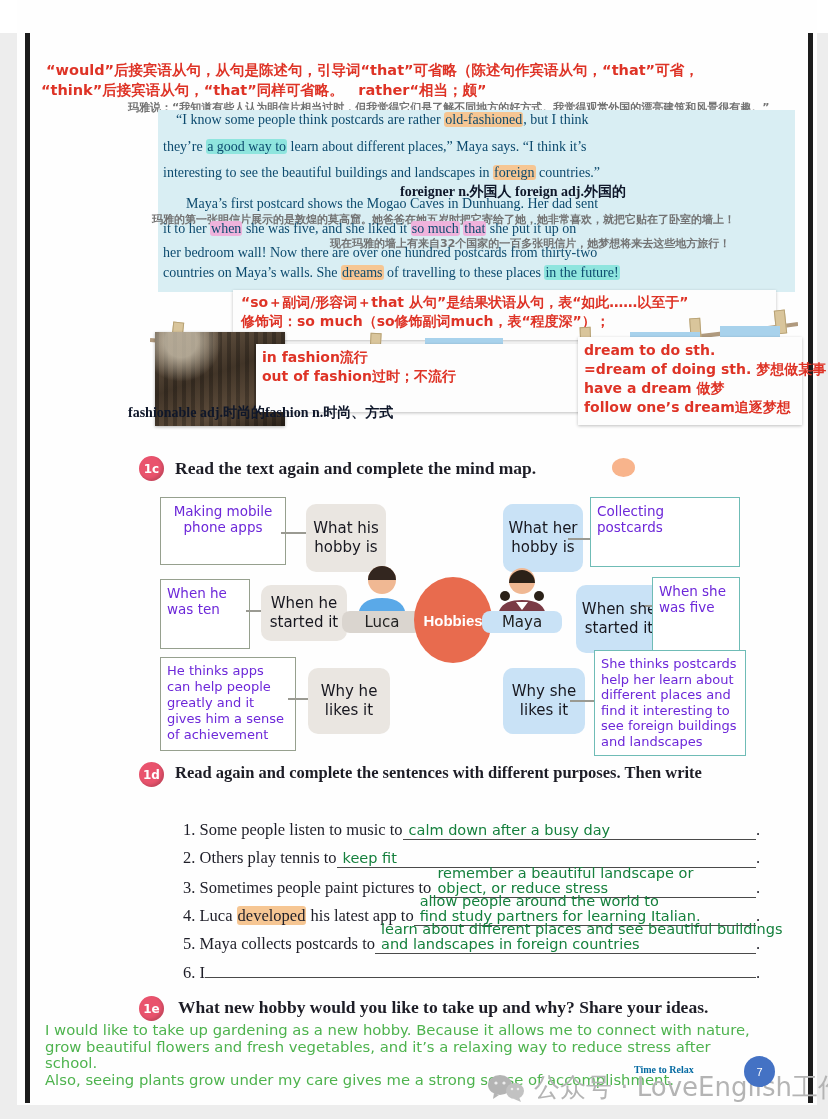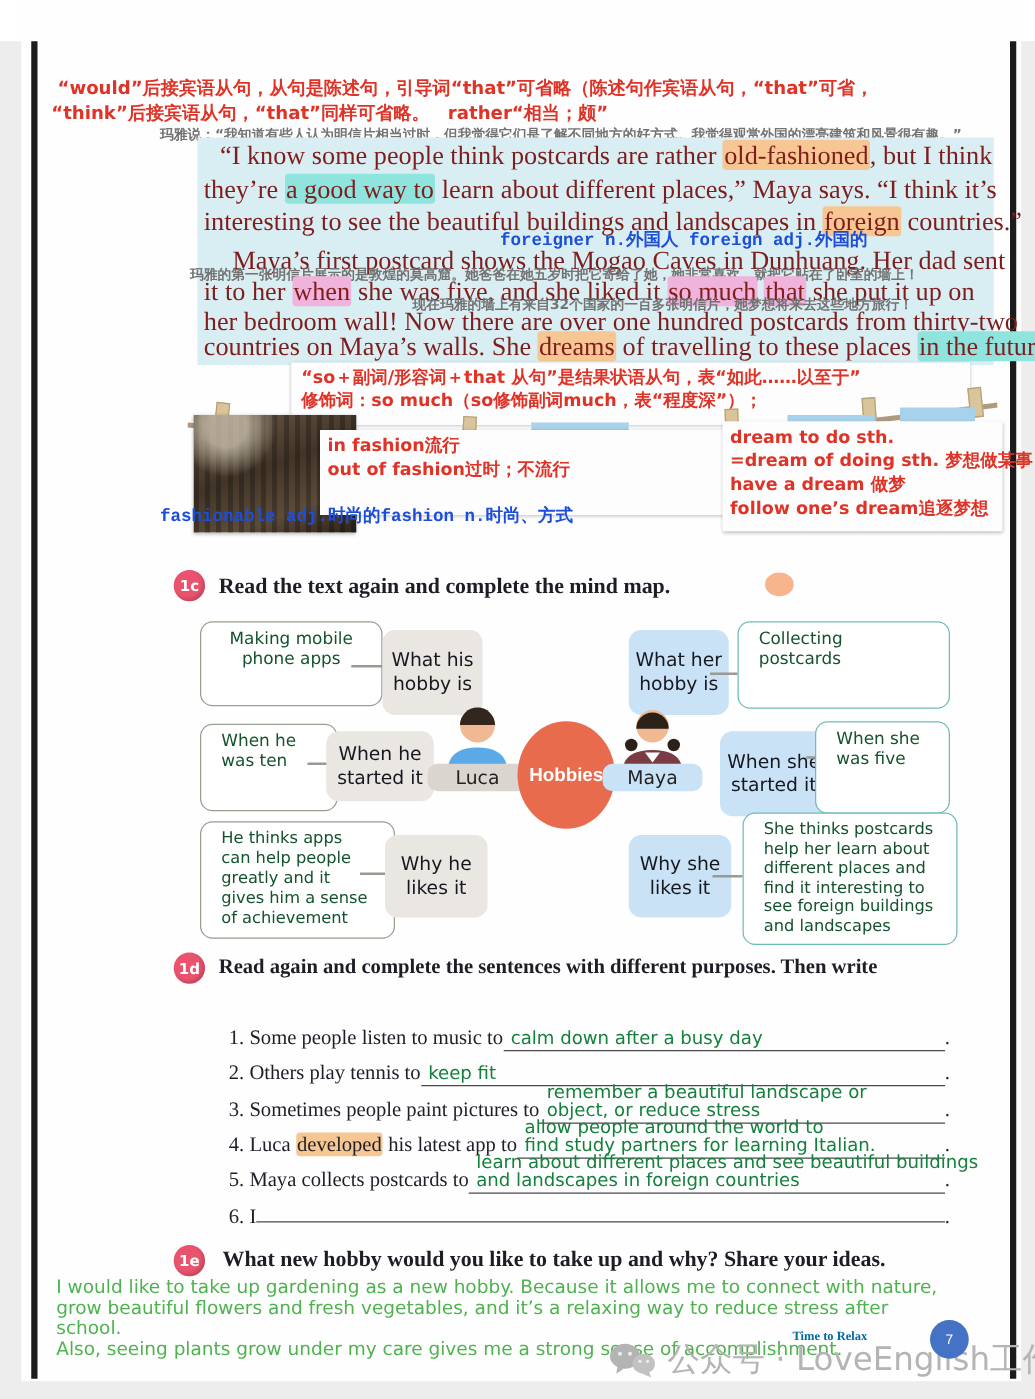--- a/index.html
+++ b/index.html
@@ -5,41 +5,41 @@
   html,body{margin:0;padding:0;background:#e9e9e9;}
   .stage{position:relative;width:828px;height:1119px;background:#ededed;overflow:hidden;
          font-family:"Liberation Sans",sans-serif;}
   .topband{position:absolute;left:0;top:0;width:828px;height:33px;background:#fff;}
   .page{position:absolute;left:17px;top:0;width:800px;height:1105px;background:#fefefe;}
   .edge{position:absolute;top:33px;width:5px;height:1070px;background:#1c1c1c;}
   .edge.l{left:25px;} .edge.r{left:808px;}
 
   .hand-red{color:#de3326;font-weight:bold;font-family:"DejaVu Sans",sans-serif;}
   .hand-purple{color:#737373;font-weight:bold;font-family:"DejaVu Sans",sans-serif;font-size:11px;white-space:nowrap;}
-  .hand-blue{color:#1d4ed8;font-weight:bold;font-family:Liberation Mono, monospace;}
+  .hand-blue{color:#0f172a;font-weight:bold;font-family:Liberation Serif, serif;}
   .hand-green{color:#15803d;font-family:"DejaVu Sans",sans-serif;}
 
   .abs{position:absolute;}
-  .serifline{position:absolute;font-family:"Liberation Serif",serif;font-size:21px;color:#7f1d1d;white-space:nowrap;}
+  .serifline{position:absolute;font-family:"Liberation Serif",serif;font-size:14px;color:#0c4a6e;white-space:nowrap;}
   .hl-orange{background:#f6c693;border-radius:3px;padding:0 1px;}
   .hl-cyan{background:#8fe5de;border-radius:3px;padding:0 1px;}
   .hl-pink{background:#efb3dc;border-radius:3px;padding:0 1px;}
 
   .passage-bg{position:absolute;left:158px;top:110px;width:637px;height:182px;background:#d9eef3;}
 
   .note-card{position:absolute;background:#fdfdfd;box-shadow:0 1px 3px rgba(0,0,0,.25);}
   .note-card .ln{white-space:nowrap;font-size:14px;line-height:19px;}
 
   .badge{position:absolute;width:25px;height:25px;border-radius:50%;background:#e9536d;
          color:#fff;font-weight:bold;font-size:12px;display:flex;align-items:center;justify-content:center;
          font-family:"DejaVu Sans",sans-serif;box-shadow:inset -2px -2px 3px rgba(0,0,0,.15);}
   .sec-title{position:absolute;font-family:"Liberation Serif",serif;font-weight:bold;font-size:17.5px;color:#1d1d26;white-space:nowrap;}
 
-  .mm-ans{position:absolute;background:#fff;border:1.6px solid #96a08e;border-radius:10px;
-          color:#14532d;font-size:13.5px;line-height:16px;padding:5px 16px;font-family:"DejaVu Sans",sans-serif;}
+  .mm-ans{position:absolute;background:#fff;border:1.6px solid #96a08e;border-radius:0;
+          color:#6d28d9;font-size:13.5px;line-height:16px;padding:5px 6px;font-family:"DejaVu Sans",sans-serif;}
   .mm-ans.teal{border-color:#6fbcb6;}
   .mm-label{position:absolute;border-radius:10px;display:flex;align-items:center;justify-content:center;
             text-align:center;font-size:15px;line-height:19px;color:#17171f;font-family:"DejaVu Sans",sans-serif;}
   .mm-gray{background:#eae6e1;} .mm-blue{background:#c9e2f6;margin-left:16px;}
   .mm-conn{position:absolute;height:2px;background:#9a9a92;}
   .name-band{position:absolute;border-radius:8px;text-align:center;font-size:15px;color:#222;
              font-family:"DejaVu Sans",sans-serif;padding:2px 0;}
   .hobbies{position:absolute;left:414px;top:577px;width:78px;height:86px;border-radius:50%;
            background:#e86b4e;color:#fff;font-weight:bold;font-size:15px;display:flex;align-items:center;justify-content:center;}
 

